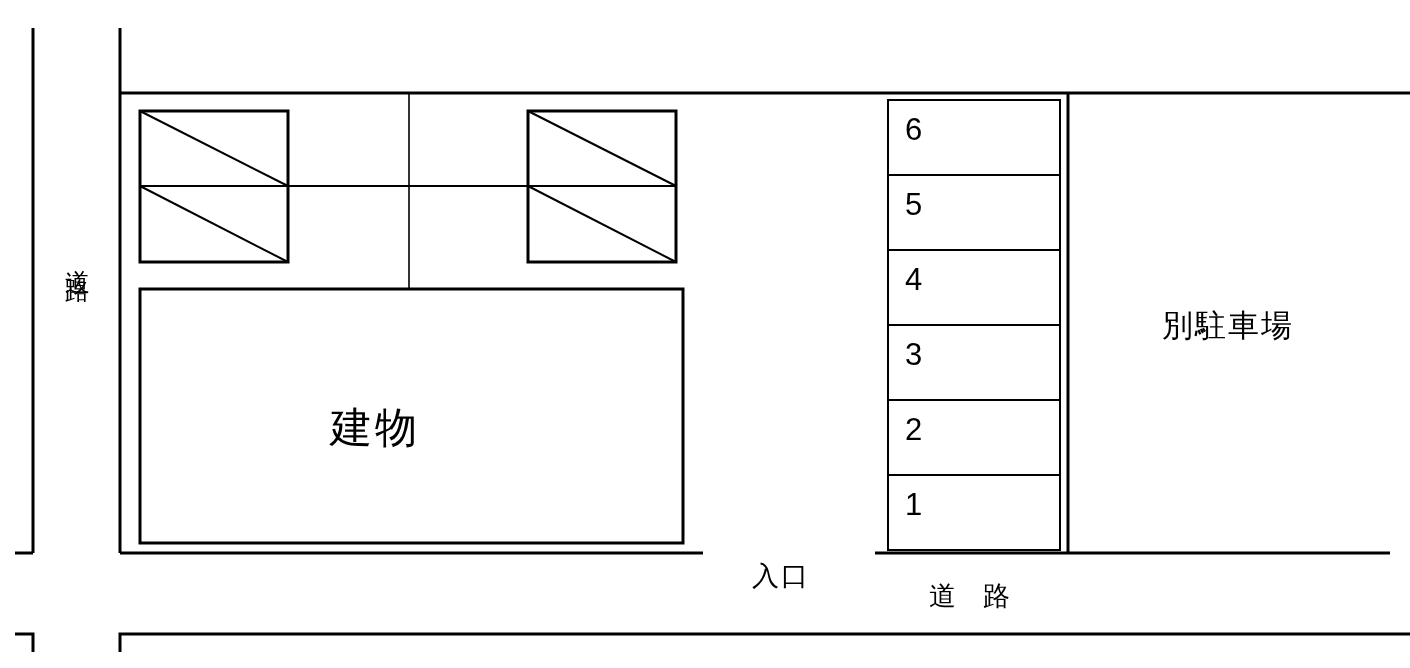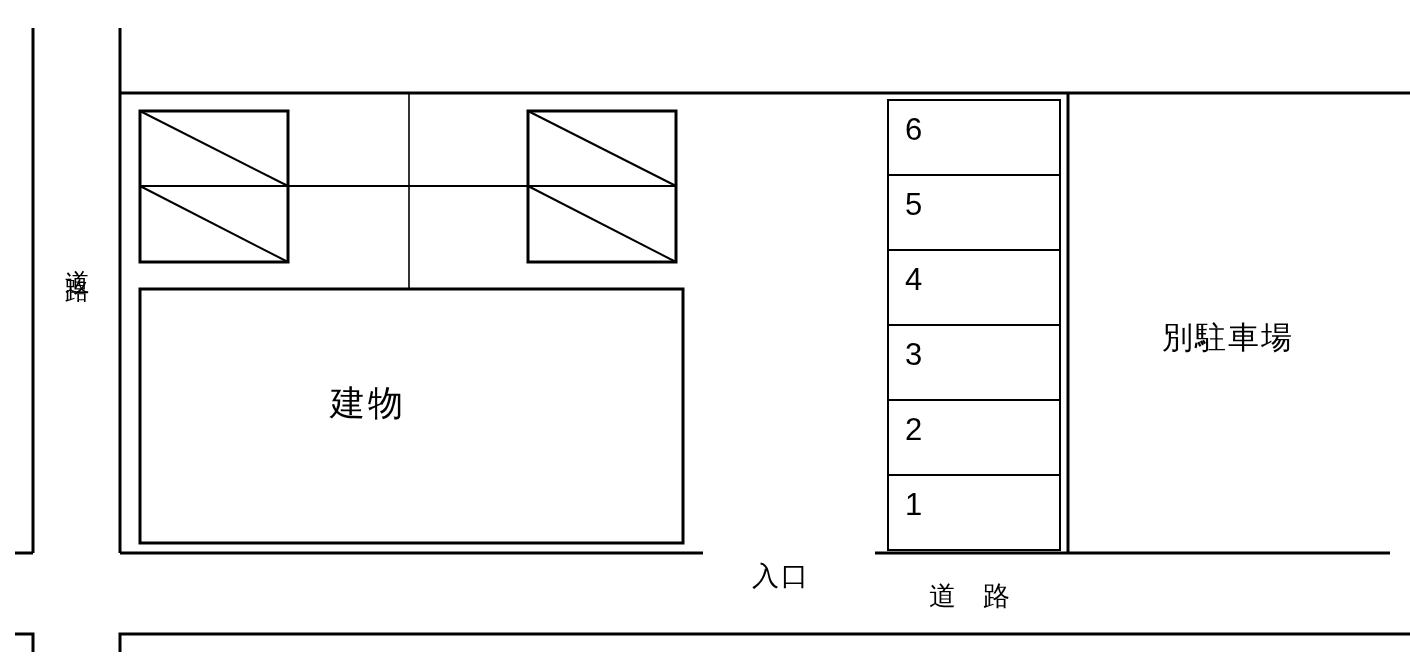--- a/index.html
+++ b/index.html
@@ -47,30 +47,29 @@
     line-height: 1.55;
   }
   #label-road-left {
     left: 58px;
     top: 250px;
     font-size: 25px;
     letter-spacing: 8px;
   }
   #label-building {
     left: 330px;
-    top: 380px;
-    font-size: 35px;
+    top: 400px;
+    font-size: 42px;
     letter-spacing: 3px;
   }
   #label-other-parking {
     left: 1162px;
     top: 305px;
     font-size: 31px;
     letter-spacing: 2px;
-    margin-top: 12px;
   }
   #label-entrance {
     left: 752px;
     top: 558px;
     font-size: 27px;
     letter-spacing: 2px;
   }
   #label-road-bottom {
     left: 929px;
     top: 578px;

